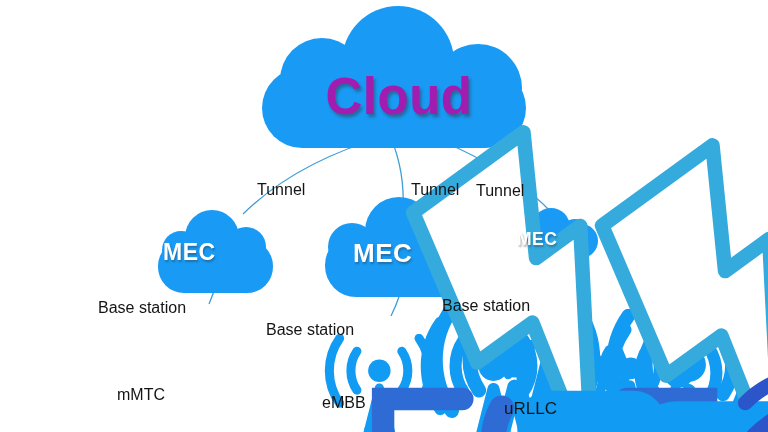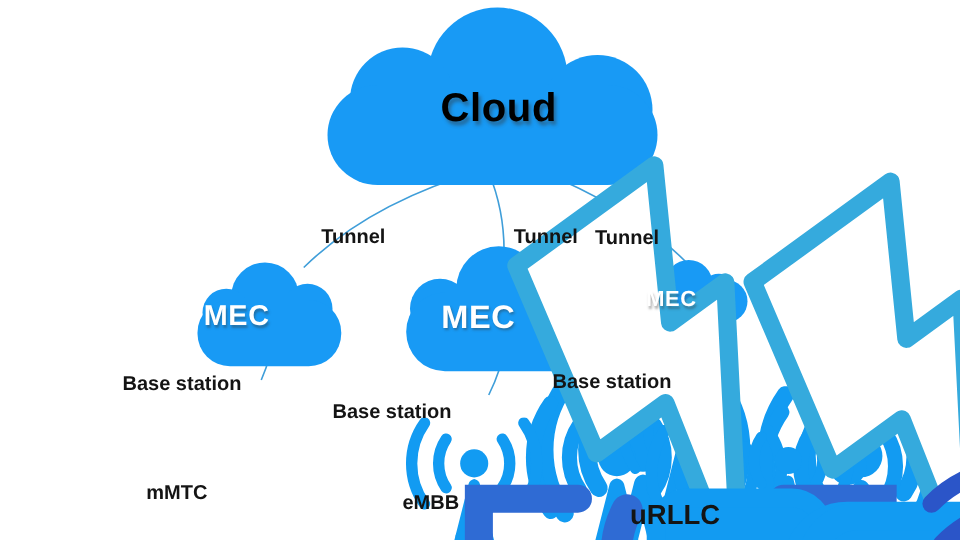--- a/index.html
+++ b/index.html
@@ -2,23 +2,23 @@
 <html style="--cloud-blue: #189af5; --line-blue: #3f9ed9; --icon-blue: #129bf2; --bolt-blue: #35aadd; --device-blue: #2f6bd4; --car-blue: #2b55c8; --text-dark: #141414;"><head>
 <meta charset="utf-8">
 <style>
   html,body{margin:0;padding:0;background:#fff;}
   #stage{
     position:relative;width:768px;height:432px;overflow:hidden;background:#fff;
     font-family:"Liberation Sans",sans-serif;
   }
   #stage svg.canvas{position:absolute;left:0;top:0;}
   .lbl{position:absolute;color:var(--text-dark,#141414);white-space:nowrap;line-height:1.15;}
-  .lbl.small{font-size:16px;font-weight:700;}
+  .lbl.small{font-size:16px;font-weight:400;}
   .cloud-label{
-    font-size:32px;font-weight:bold;color:#000000;text-align:center;
+    font-size:51px;font-weight:bold;color:#a21caf;text-align:center;
     text-shadow:2px 3px 3px rgba(50,50,50,.45);letter-spacing:.5px;
   }
   .mec-label{
     font-weight:bold;color:#fff;text-align:left;
     text-shadow:1px 2px 2px rgba(50,50,50,.4);letter-spacing:.5px;
   }
 </style>
 </head>
 <body>
 
@@ -183,15 +183,15 @@
   <div class="lbl mec-label" style="left:163px;top:239px;width:105px;font-size:23px;">MEC</div>
   <div class="lbl mec-label" style="left:353px;top:239px;width:108px;font-size:26px;">MEC</div>
   <div class="lbl mec-label" style="left:517px;top:229px;width:82px;font-size:17.5px;">MEC</div>
 
   <div class="lbl small" style="left:98px;top:299px;">Base station</div>
   <div class="lbl small" style="left:266px;top:321px;">Base station</div>
   <div class="lbl small" style="left:442px;top:297px;">Base station</div>
 
   <div class="lbl small" style="left:117px;top:386px;text-align:right;">mMTC</div>
   <div class="lbl small" style="left:322px;top:394px;">eMBB</div>
-  <div class="lbl small" style="left:504px;top:399px;font-size:22px;">uRLLC</div>
+  <div class="lbl small" style="left:504px;top:399px;font-size:17px;">uRLLC</div>
 
 </div>
 
 </body></html>

